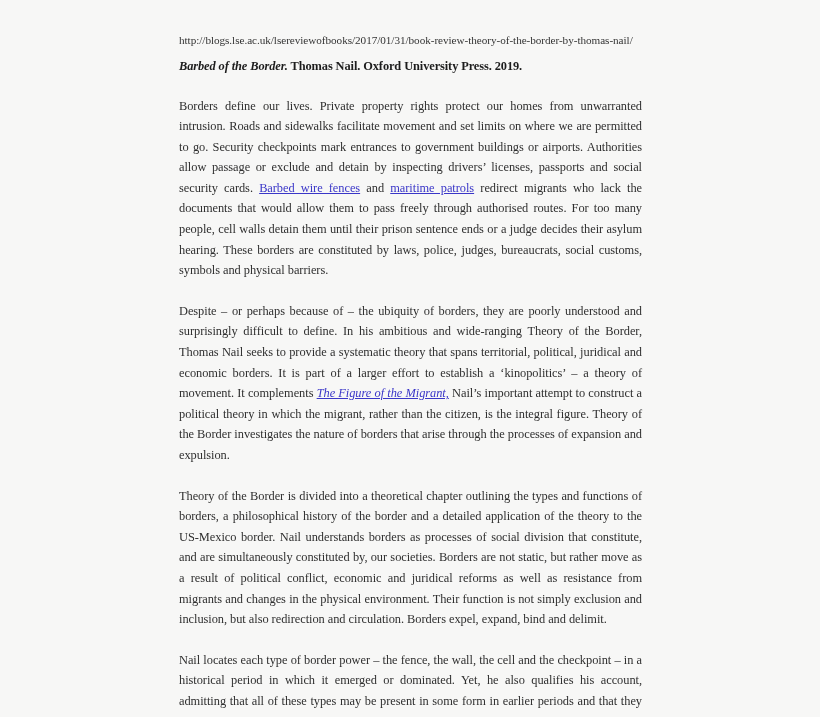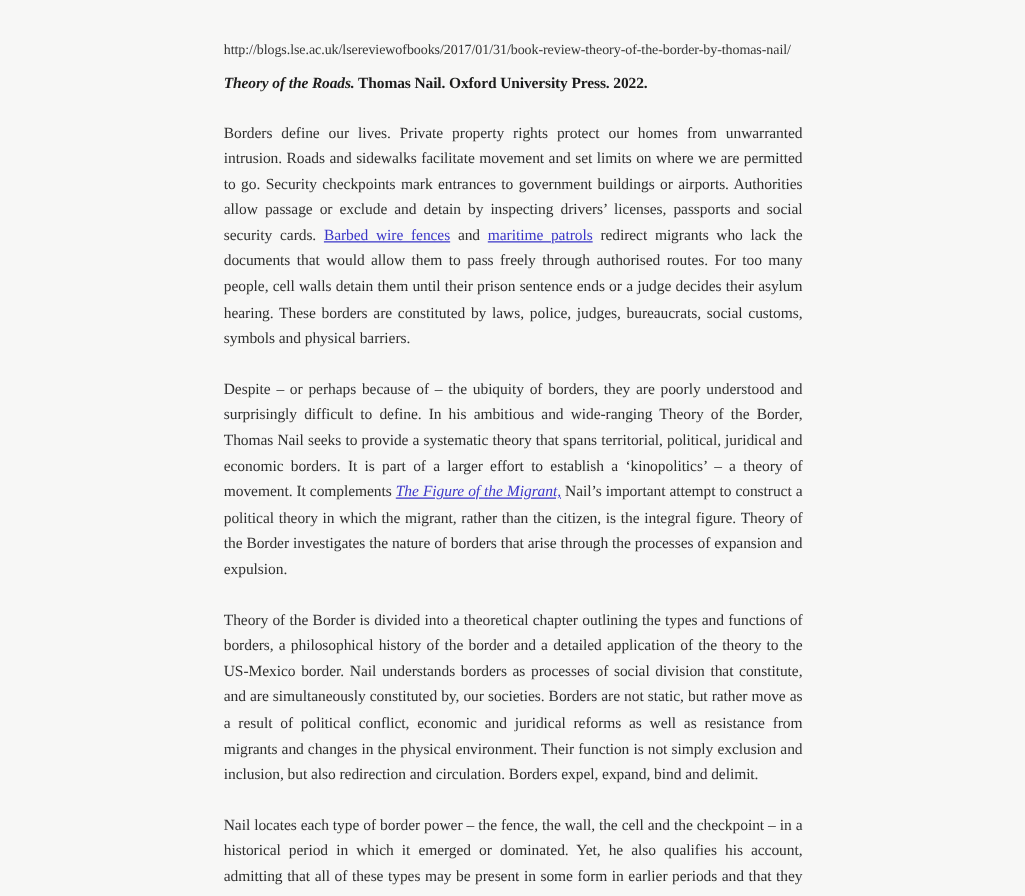--- a/index.html
+++ b/index.html
@@ -68,21 +68,21 @@
 </style>
 </head>
 <body>
 
 <div id="page">
   <div id="content">
 
     <div class="source-url">http://blogs.lse.ac.uk/lsereviewofbooks/2017/01/31/book-review-theory-of-the-border-by-thomas-nail/</div>
 
     <div class="book-line">
-      <span class="title">Theory of the Roads.</span><span> Thomas Nail. Oxford University Press. 2022.</span>
+      <span class="title">Barbed of the Border.</span><span> Thomas Nail. Oxford University Press. 2019.</span>
     </div>
 
     <p class="body-par"><span>Borders define our lives. Private property rights protect our homes from unwarranted intrusion. Roads and sidewalks facilitate movement and set limits on where we are permitted to go. Security checkpoints mark entrances to government buildings or airports. Authorities allow passage or exclude and detain by inspecting drivers’ licenses, passports and social security cards. </span><a class="doclink" href="#">Barbed wire fences</a><span> and </span><a class="doclink" href="#">maritime patrols</a><span> redirect migrants who lack the documents that would allow them to pass freely through authorised routes. For too many people, cell walls detain them until their prison sentence ends or a judge decides their asylum hearing. These borders are constituted by laws, police, judges, bureaucrats, social customs, symbols and physical barriers.</span></p>
 
     <p class="body-par"><span>Despite – or perhaps because of – the ubiquity of borders, they are poorly understood and surprisingly difficult to define. In his ambitious and wide-ranging </span><span class="ital">Theory of the Border</span><span>, Thomas Nail seeks to provide a systematic theory that spans territorial, political, juridical and economic borders. It is part of a larger effort to establish a ‘kinopolitics’ – a theory of movement. It complements </span><a class="doclink ital" href="#">The Figure of the Migrant,</a><span> Nail’s important attempt to construct a political theory in which the migrant, rather than the citizen, is the integral figure. </span><span class="ital">Theory of the Border</span><span> investigates the nature of borders that arise through the processes of expansion and expulsion.</span></p>
 
     <p class="body-par"><span class="ital">Theory of the Border</span><span> is divided into a theoretical chapter outlining the types and functions of borders, a philosophical history of the border and a detailed application of the theory to the US-Mexico border. Nail understands borders as processes of social division that constitute, and are simultaneously constituted by, our societies. Borders are not static, but rather move as a result of political conflict, economic and juridical reforms as well as resistance from migrants and changes in the physical environment. Their function is not simply exclusion and inclusion, but also redirection and circulation. Borders expel, expand, bind and delimit.</span></p>
 
     <p class="body-par"><span>Nail locates each type of border power – the fence, the wall, the cell and the checkpoint – in a historical period in which it emerged or dominated. Yet, he also qualifies his account, admitting that all of these types may be present in some form in earlier periods and that they often co-exist.</span></p>
 

